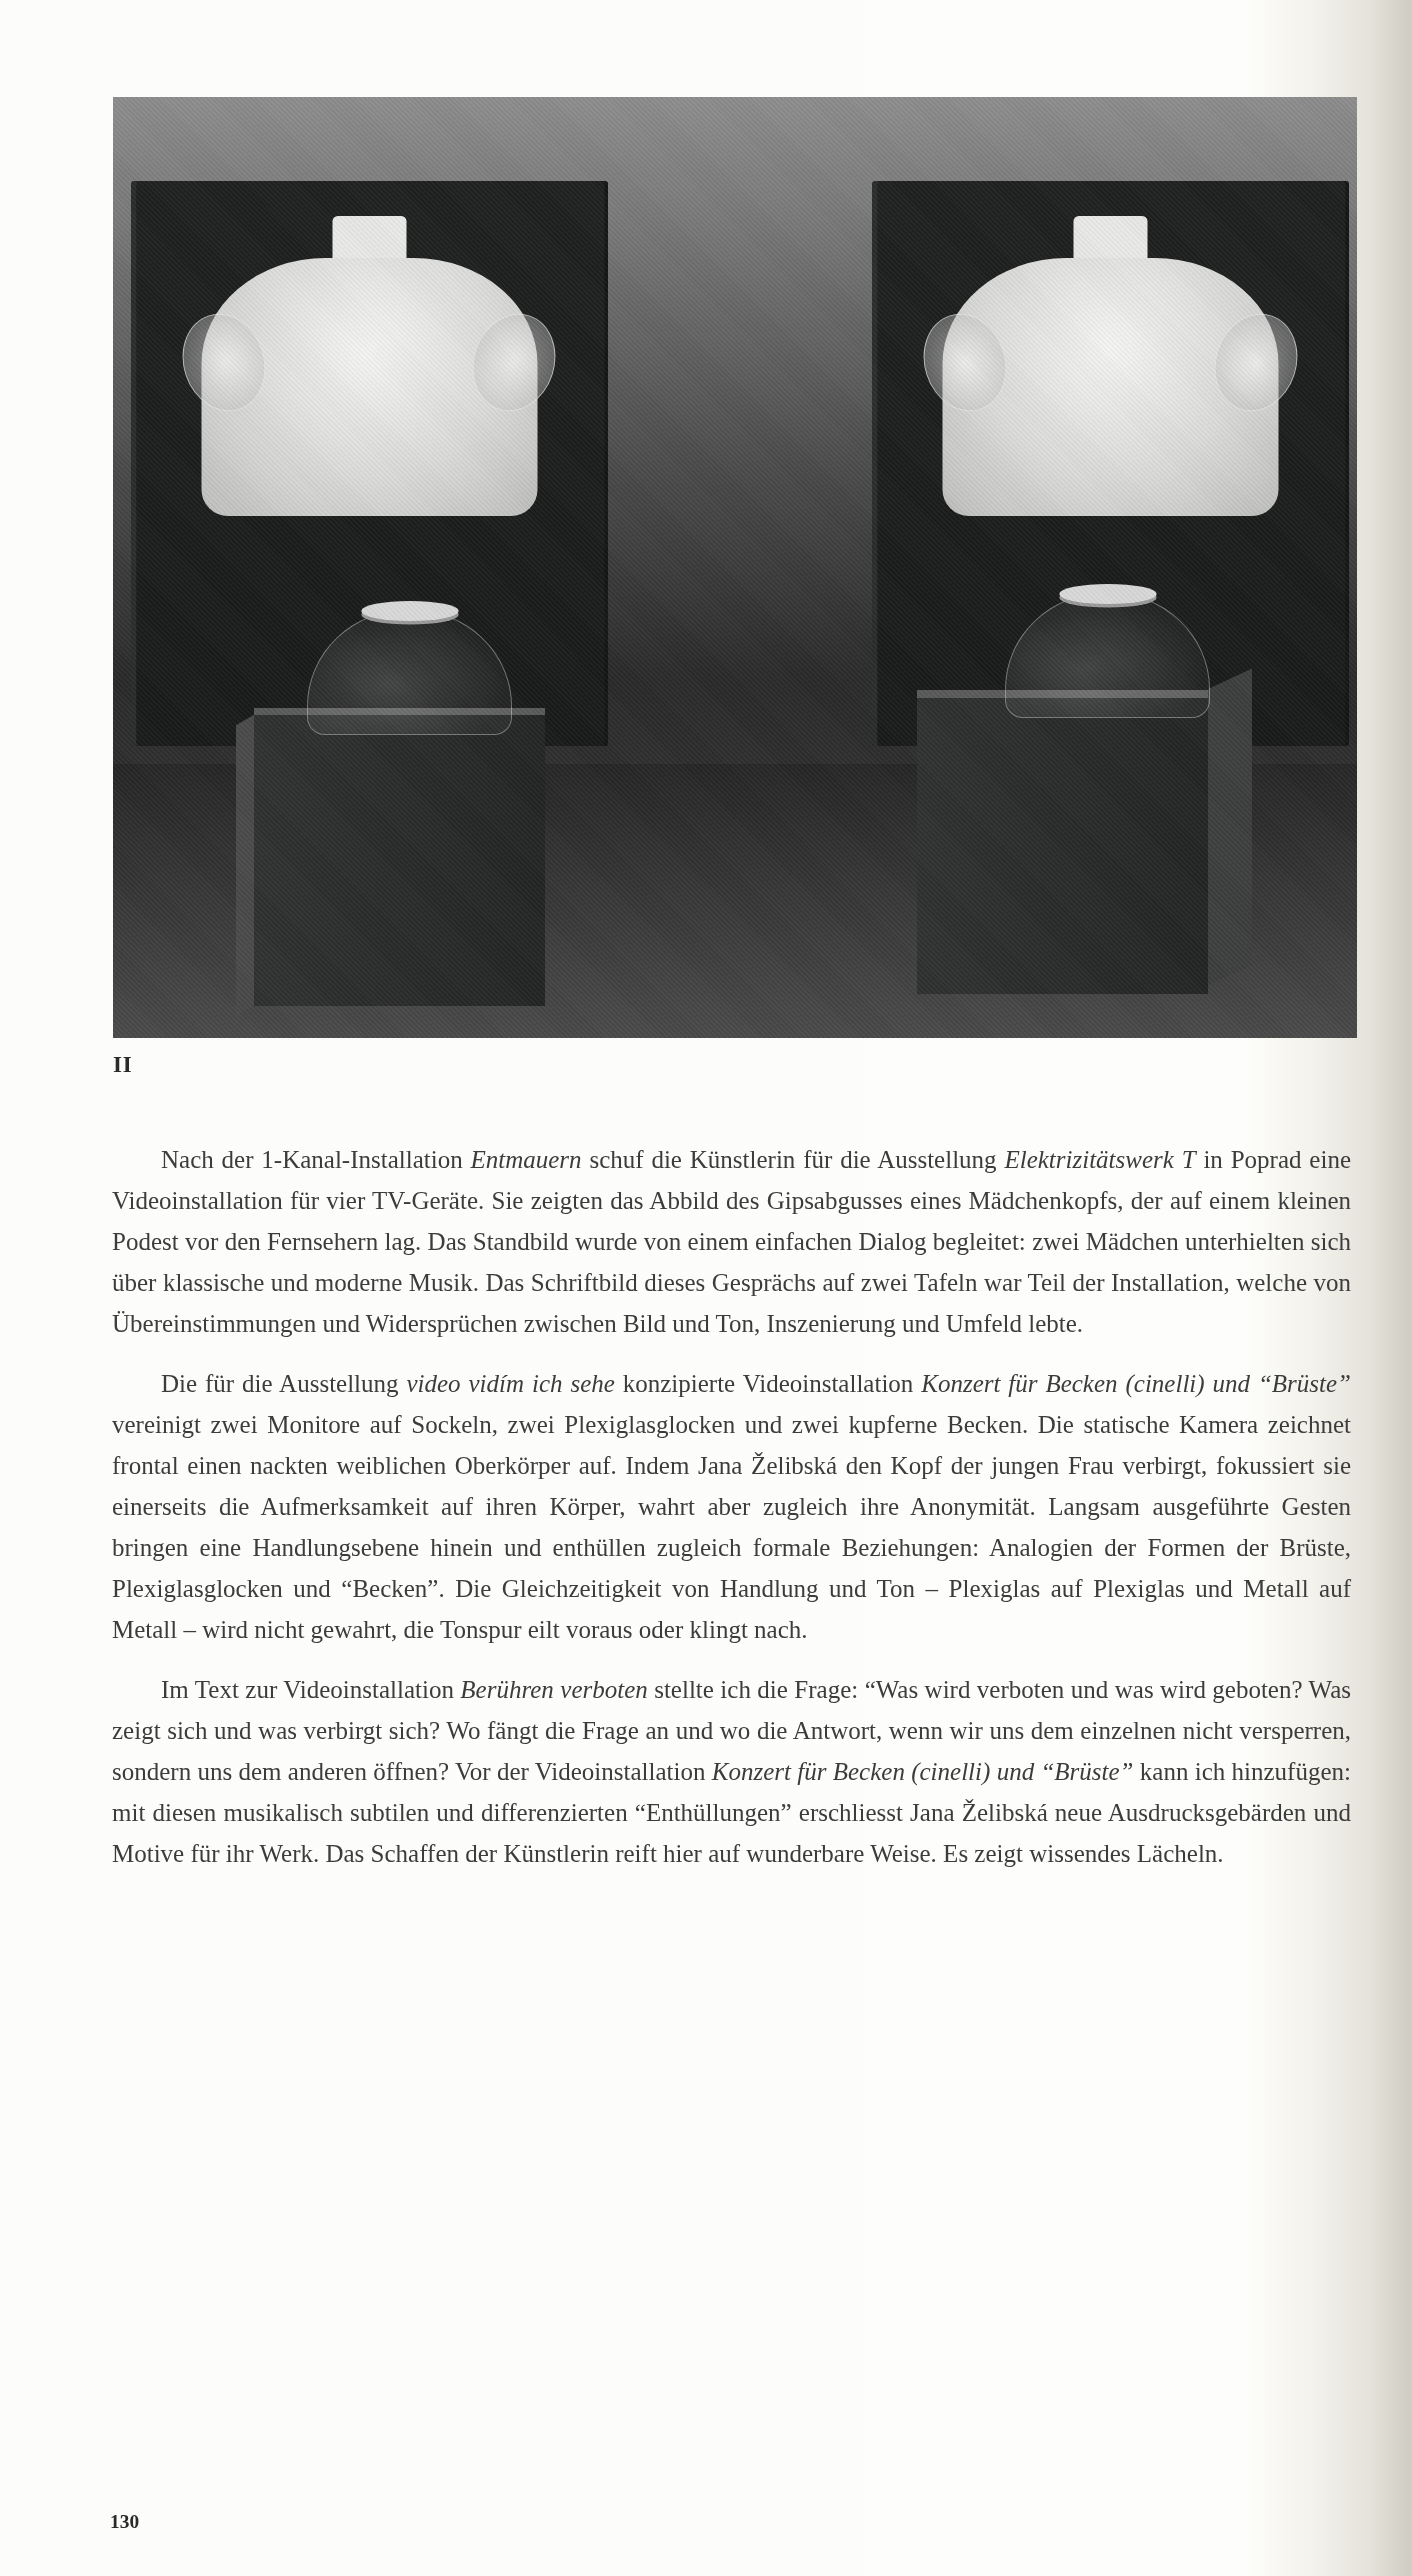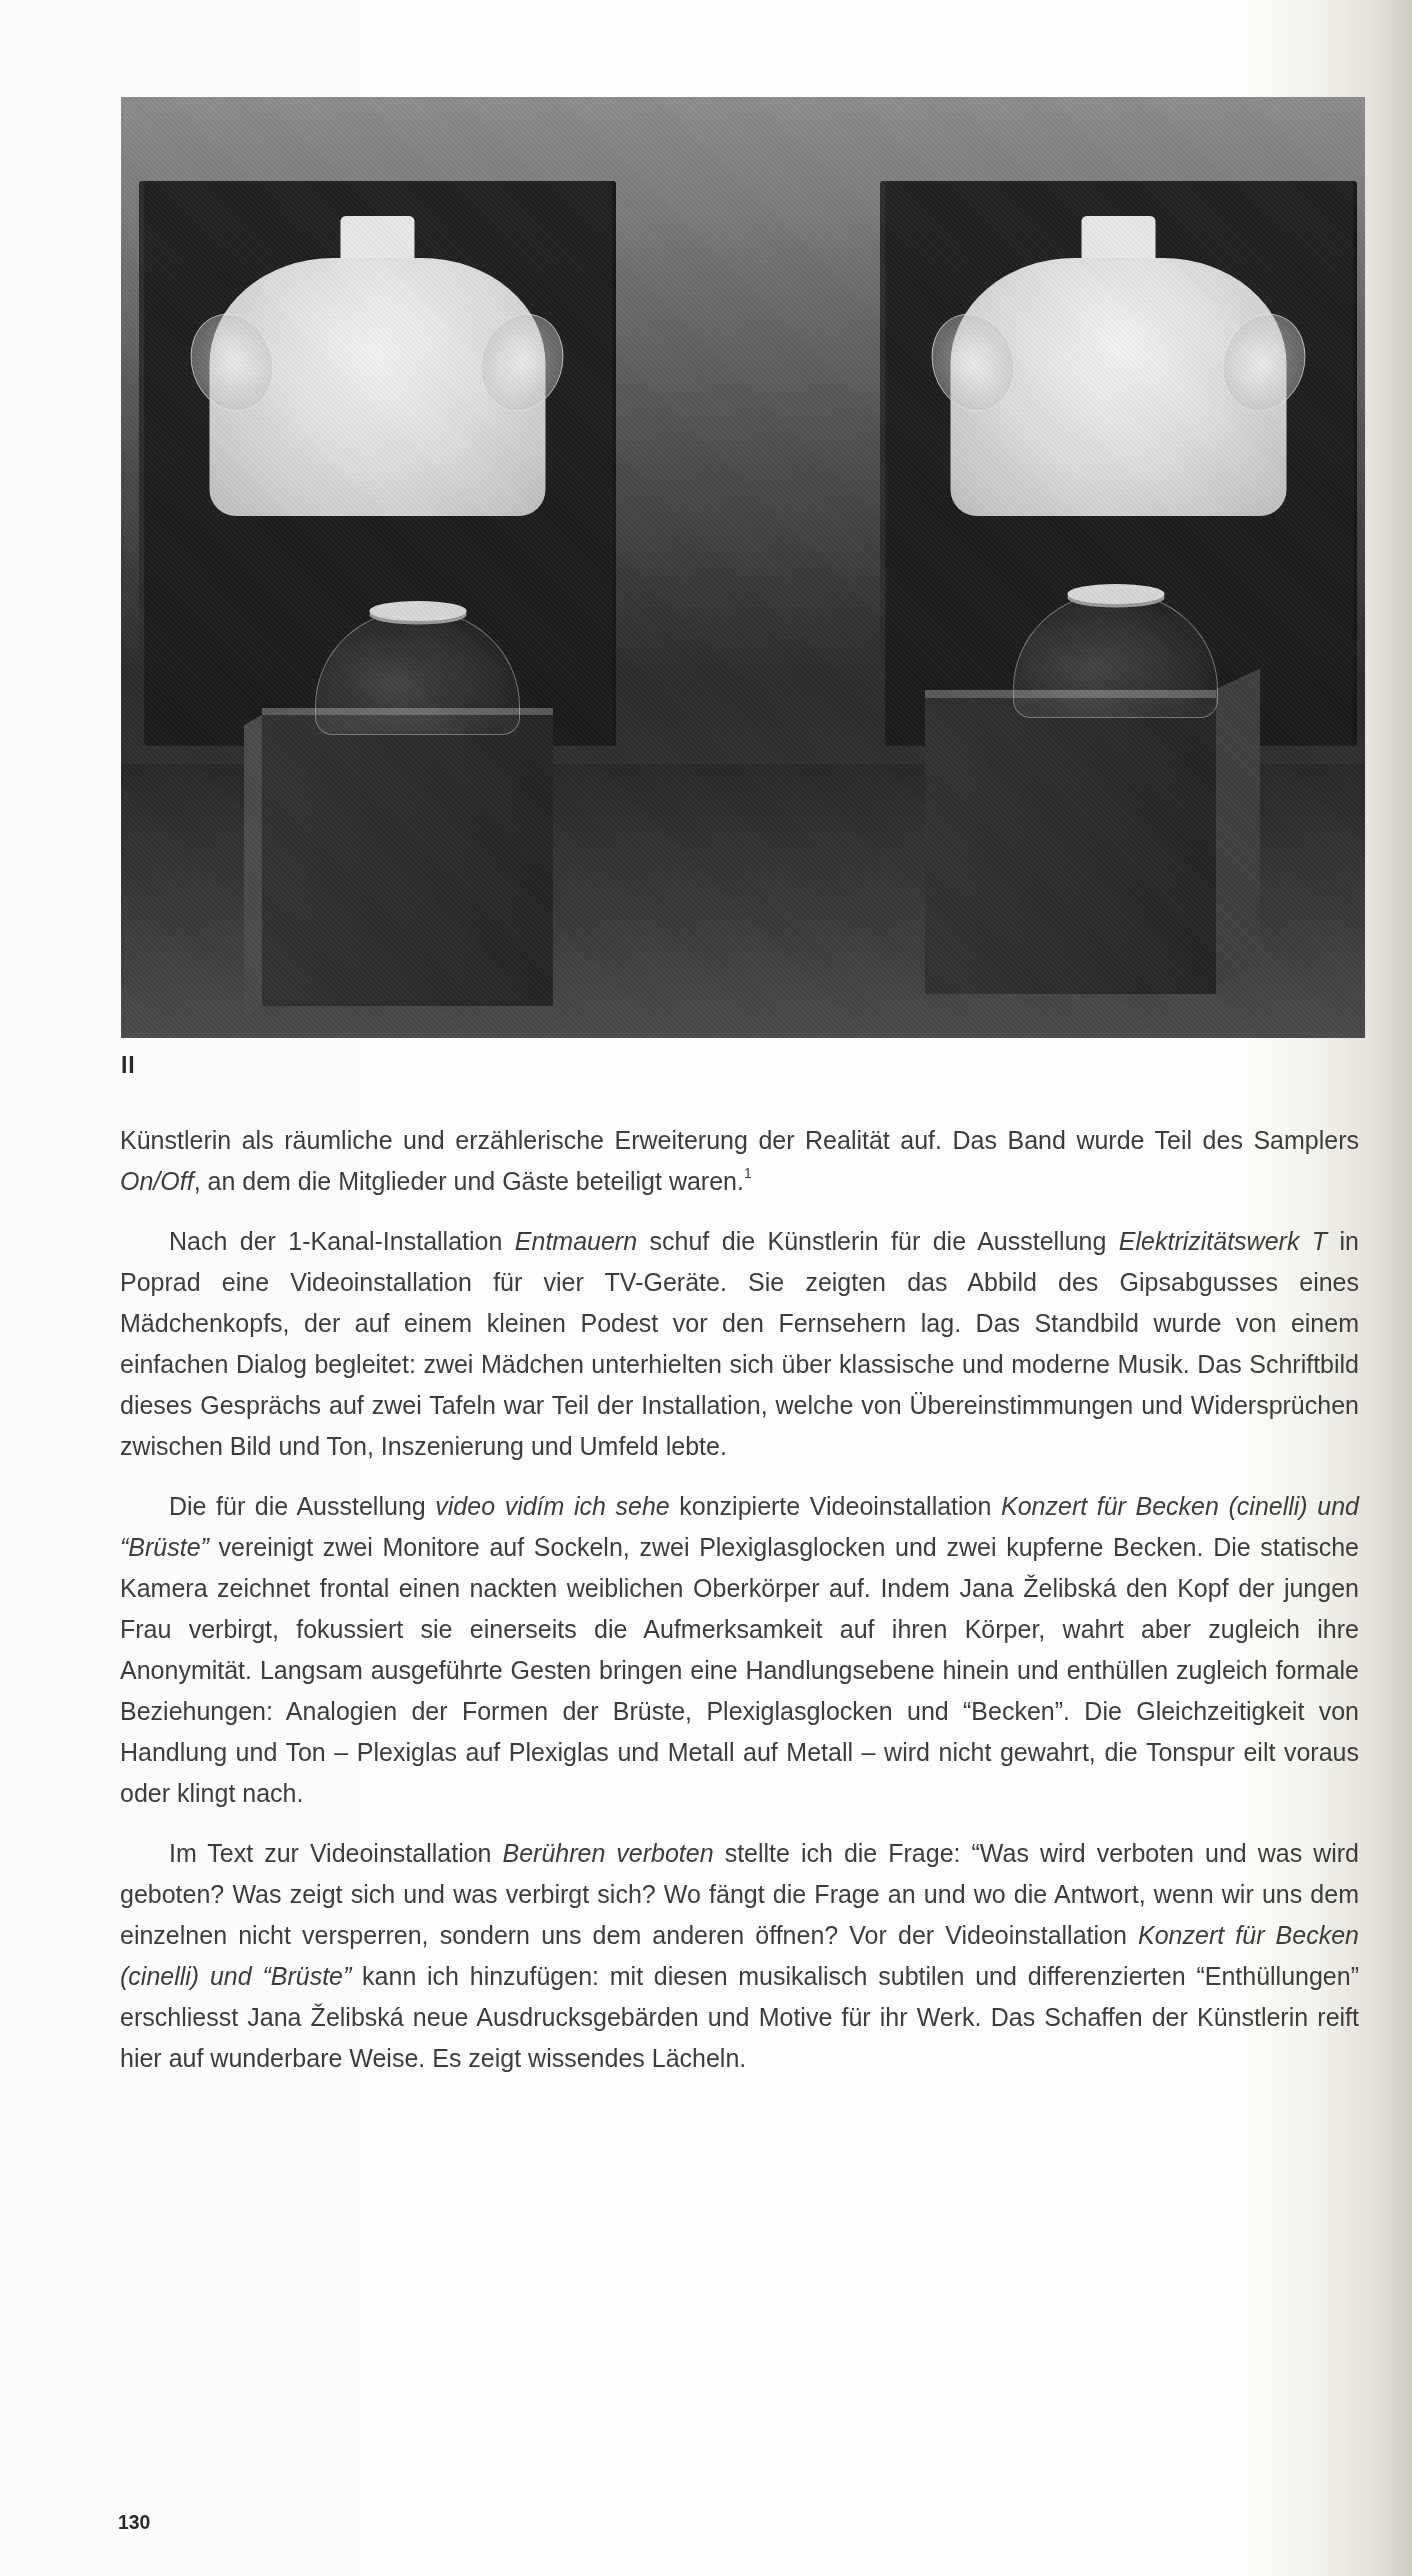--- a/index.html
+++ b/index.html
@@ -10,22 +10,22 @@
       width: 1413px;
       height: 2576px;
       position: relative;
       overflow: hidden;
       background: linear-gradient(to right, #fcfcfa 0%, #fdfdfb 88%, #f3f2ec 93%, #e4e2da 97%, #cfccc2 100%);
       font-family: "Liberation Sans", sans-serif;
       color: #3a3a3a;
     }
     .page {
       position: absolute;
-      left: 8px; top: 0;
-      width: 1370px; height: 2576px;
+      left: 0; top: 0;
+      width: 1370px; height: 2576px; font-family: Liberation Serif, serif;
     }
     
     .photo {
       position: absolute;
       left: 113px;
       top: 97px;
       width: 1244px;
       height: 941px;
       overflow: hidden;
       background: linear-gradient(to bottom, #8d8d8d 0%, #7a7a7a 12%, #4a4a4a 40%, #2a2a2a 62%, #333 80%, #3a3a3a 100%);
@@ -212,21 +212,20 @@
       <div class="knob"></div>
     </div>
     <div class="dome right">
       <div class="knob"></div>
     </div>
   </div>
 
   <div class="fig-label">II</div>
 
   <div class="text" id="body-text">
-      <p><span>Künstlerin als räumliche und erzählerische Erweiterung der Realität auf. Das Band wurde Teil des Samplers </span><em>On/Off</em><span>, an dem die Mitglieder und Gäste beteiligt waren.</span><sup>1</sup></p>
       <p class="indent"><span>Nach der 1-Kanal-Installation </span><em>Entmauern</em><span> schuf die Künstlerin für die Ausstellung </span><em>Elektrizitätswerk T</em><span> in Poprad eine Videoinstallation für vier TV-Geräte. Sie zeigten das Abbild des Gipsabgusses eines Mädchenkopfs, der auf einem kleinen Podest vor den Fernsehern lag. Das Standbild wurde von einem einfachen Dialog begleitet: zwei Mädchen unterhielten sich über klassische und moderne Musik. Das Schriftbild dieses Gesprächs auf zwei Tafeln war Teil der Installation, welche von Übereinstimmungen und Widersprüchen zwischen Bild und Ton, Inszenierung und Umfeld lebte.</span></p>
       <p class="indent"><span>Die für die Ausstellung </span><em>video vidím ich sehe</em><span> konzipierte Videoinstallation </span><em>Konzert für Becken (cinelli) und “Brüste”</em><span> vereinigt zwei Monitore auf Sockeln, zwei Plexiglasglocken und zwei kupferne Becken. Die statische Kamera zeichnet frontal einen nackten weiblichen Oberkörper auf. Indem Jana Želibská den Kopf der jungen Frau verbirgt, fokussiert sie einerseits die Aufmerksamkeit auf ihren Körper, wahrt aber zugleich ihre Anonymität. Langsam ausgeführte Gesten bringen eine Handlungsebene hinein und enthüllen zugleich formale Beziehungen: Analogien der Formen der Brüste, Plexiglasglocken und “Becken”. Die Gleichzeitigkeit von Handlung und Ton – Plexiglas auf Plexiglas und Metall auf Metall – wird nicht gewahrt, die Tonspur eilt voraus oder klingt nach.</span></p>
       <p class="indent"><span>Im Text zur Videoinstallation </span><em>Berühren verboten</em><span> stellte ich die Frage: “Was wird verboten und was wird geboten? Was zeigt sich und was verbirgt sich? Wo fängt die Frage an und wo die Antwort, wenn wir uns dem einzelnen nicht versperren, sondern uns dem anderen öffnen? Vor der Videoinstallation </span><em>Konzert für Becken (cinelli) und “Brüste”</em><span> kann ich hinzufügen: mit diesen musikalisch subtilen und differenzierten “Enthüllungen” erschliesst Jana Želibská neue Ausdrucksgebärden und Motive für ihr Werk. Das Schaffen der Künstlerin reift hier auf wunderbare Weise. Es zeigt wissendes Lächeln.</span></p>
     </div>
 
   <div class="page-number">130</div>
 </div>
 
 
 </body></html>

